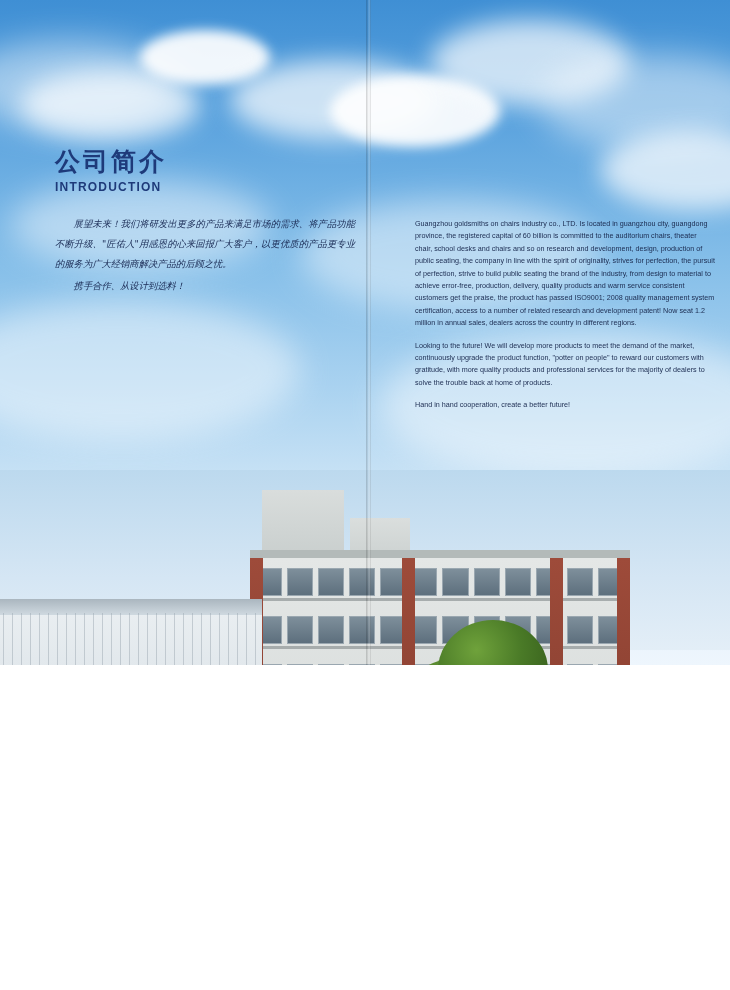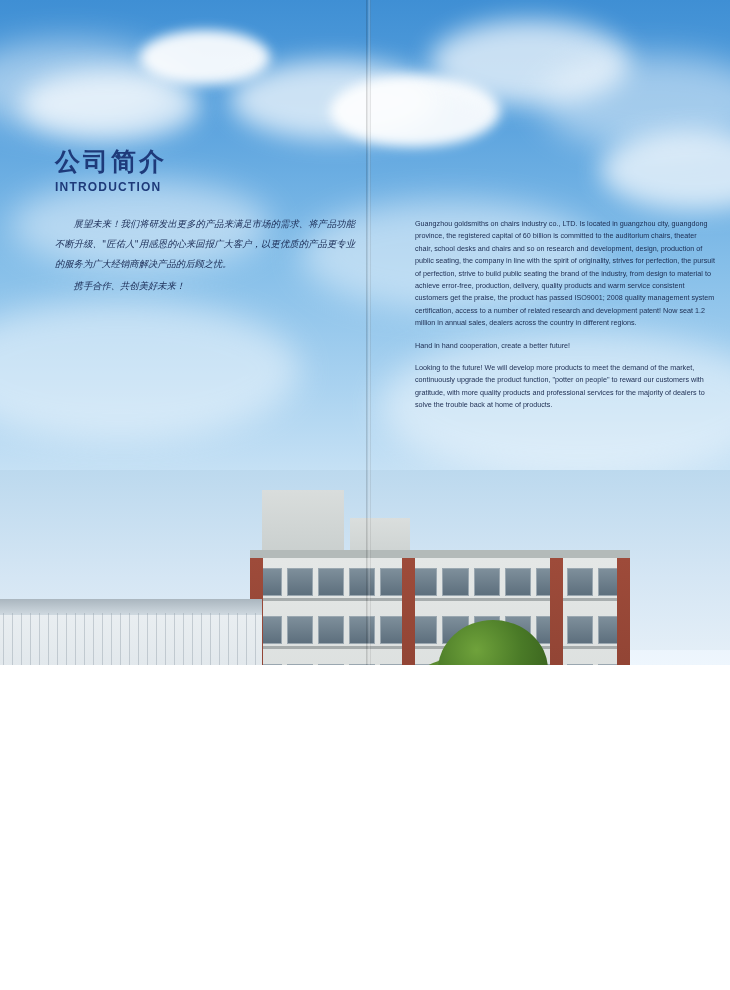--- a/index.html
+++ b/index.html
@@ -272,27 +272,27 @@
     <div class="cloud faint" style="left:-60px; top:300px; width:360px; height:140px;"></div>
     <div class="cloud faint" style="left:380px; top:330px; width:400px; height:150px;"></div>
 
     <div class="title-block">
       <h1 class="title-cn">公司简介</h1>
       <div class="title-en">INTRODUCTION</div>
     </div>
 
     <div class="col-cn">
       <p>展望未来！我们将研发出更多的产品来满足市场的需求、将产品功能不断升级、"匠佑人"用感恩的心来回报广大客户，以更优质的产品更专业的服务为广大经销商解决产品的后顾之忧。</p>
-      <p>携手合作、共创美好未来！</p>
+      <p>携手合作、从设计到选料！</p>
     </div>
 
     <div class="col-en">
       <p>Guangzhou goldsmiths on chairs industry co., LTD. Is located in guangzhou city, guangdong province, the registered capital of 60 billion is committed to the auditorium chairs, theater chair, school desks and chairs and so on research and development, design, production of public seating, the company in line with the spirit of originality, strives for perfection, the pursuit of perfection, strive to build public seating the brand of the industry, from design to material to achieve error-free, production, delivery, quality products and warm service consistent customers get the praise, the product has passed ISO9001; 2008 quality management system certification, access to a number of related research and development patent! Now seat 1.2 million in annual sales, dealers across the country in different regions.</p>
+      <p>Looking to the future! We will develop more products to meet the demand of the market, continuously upgrade the product function, "potter on people" to reward our customers with gratitude, with more quality products and professional services for the majority of dealers to solve the trouble back at home of products.</p>
       <p>Hand in hand cooperation, create a better future!</p>
-      <p>Looking to the future! We will develop more products to meet the demand of the market, continuously upgrade the product function, "potter on people" to reward our customers with gratitude, with more quality products and professional services for the majority of dealers to solve the trouble back at home of products.</p>
     </div>
 
     <div class="photo">
       <div class="sky-bg"></div>
 
       <div class="bldg-tower"></div>
       <div class="bldg-tower2"></div>
       <div class="bldg-roofline"></div>
       <div class="bldg">
         <div class="floor" style="top:40px;"></div>

